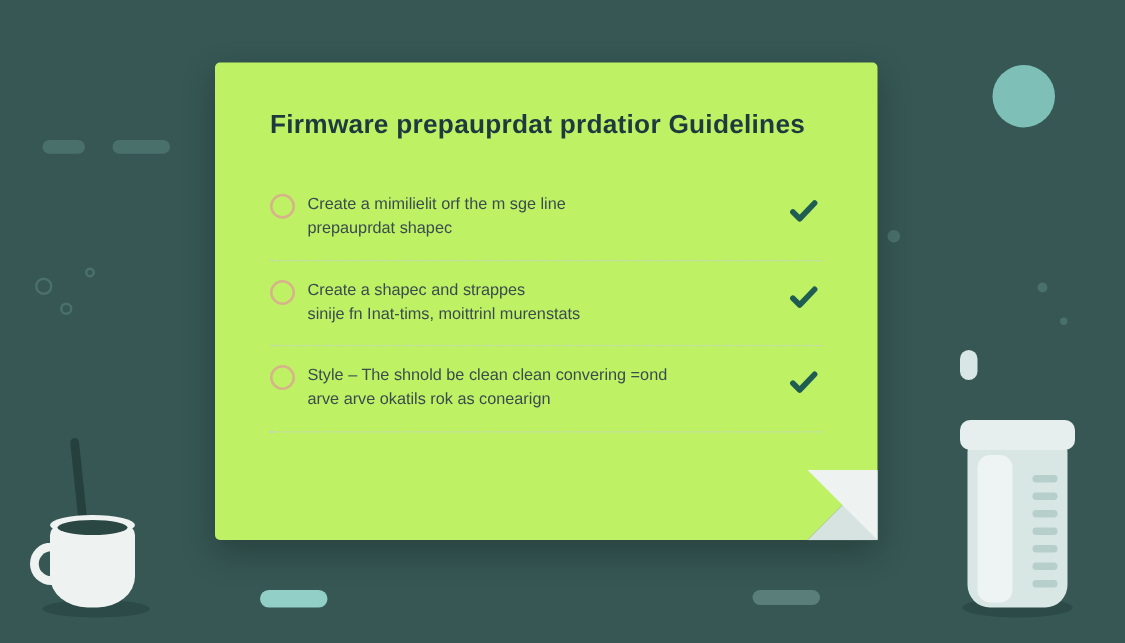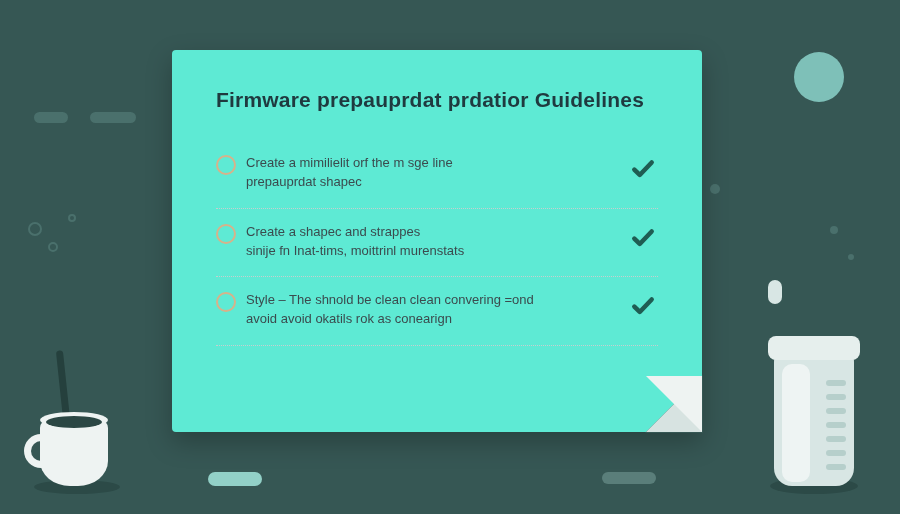--- a/index.html
+++ b/index.html
@@ -42,21 +42,21 @@
   .glass-lid { position:absolute; top:0; left:0; width:92px; height:24px; background:#e6efed; border-radius:8px; }
   .glass-highlight { position:absolute; bottom:12px; left:14px; width:28px; height:118px; background:#eef4f3; border-radius:10px; }
   .glass-marks { position:absolute; bottom:24px; right:14px; width:20px; display:flex; flex-direction:column; gap:8px; }
   .glass-marks span { display:block; width:20px; height:6px; background:#b6cfcb; border-radius:3px; }
 
   
   .card {
     position:absolute;
     left:172px; top:50px;
     width:530px; height:382px;
-    background:#5eead4;
+    background:#bef264;
     border-radius:4px;
     box-shadow: 0 10px 26px rgba(0,0,0,0.25);
     padding:38px 44px 30px 44px;
   }
   .card-fold {
     position:absolute; bottom:0; right:0;
     width:0; height:0;
     border-left:56px solid transparent;
     border-bottom:56px solid #d7e3e1;
   }
@@ -182,21 +182,21 @@
       <svg viewBox="0 0 24 24">
           <path d="M4 12.5l5 5L20 6"></path>
         </svg>
     </div>
   </div>
 
   <div class="item">
     <div class="radio"></div>
     <div class="item-text">
       <span class="line1">Style – The shnold be clean clean convering =ond</span>
-      <span class="line2">avoid avoid okatils rok as conearign</span>
+      <span class="line2">arve arve okatils rok as conearign</span>
     </div>
     <div class="check">
       <svg viewBox="0 0 24 24">
           <path d="M4 12.5l5 5L20 6"></path>
         </svg>
     </div>
   </div>
 
   <div class="card-fold-shadow"></div>
   <div class="card-fold"></div>

